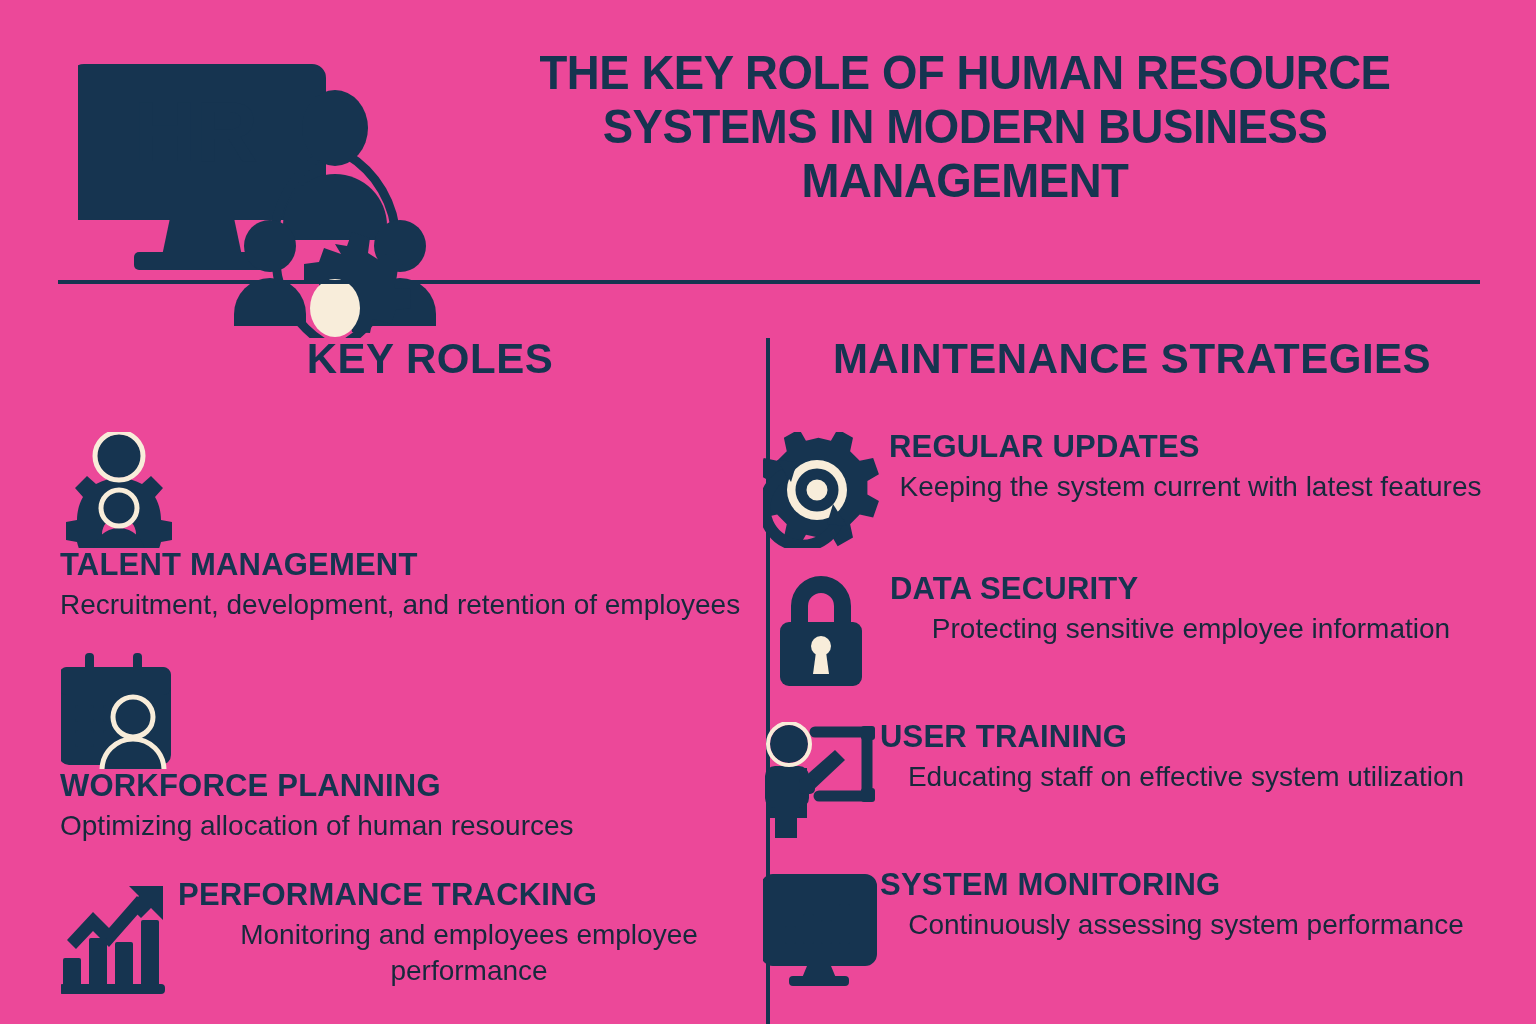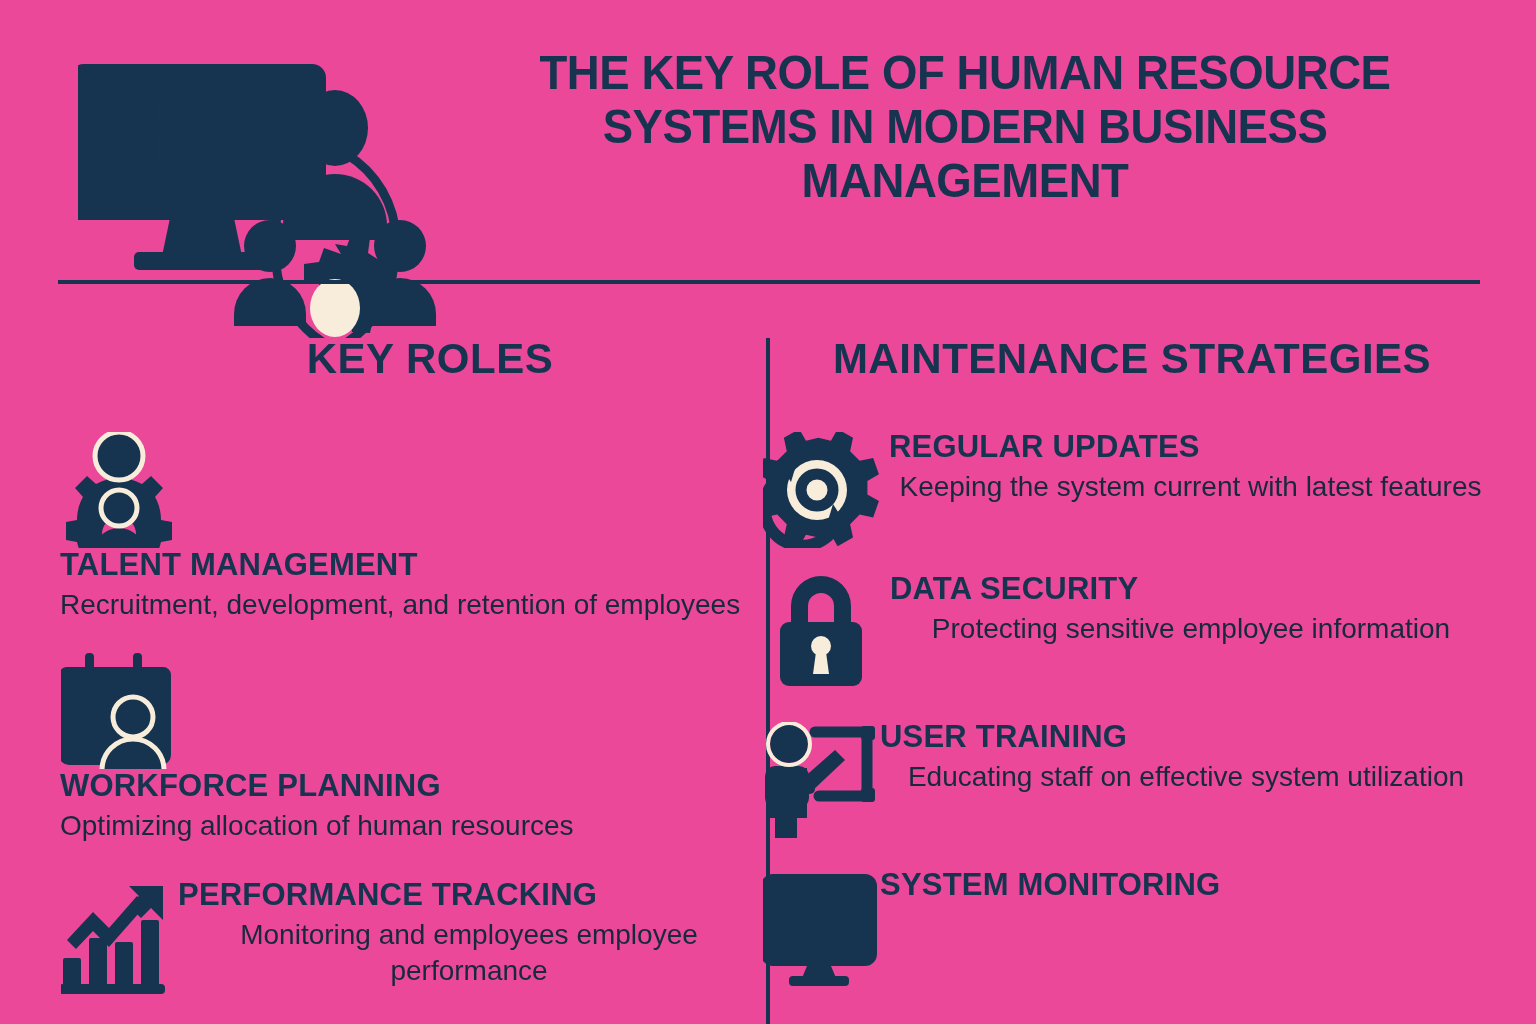--- a/index.html
+++ b/index.html
@@ -427,19 +427,20 @@
               <rect x="58" y="50" width="11" height="24" rx="2"></rect>
               <rect x="76" y="34" width="11" height="40" rx="2"></rect>
 
               <path d="M44 96 h24 l5 12 h-34 z"></path>
               <rect x="26" y="106" width="60" height="10" rx="4"></rect>
             </g>
           </svg>
         </div>
         <div class="item-text">
           <div class="item-title">SYSTEM MONITORING</div>
+          <div class="item-desc">Continuously assessing system performance</div>
         </div>
       </div>
 
     </div>
   </div>
 
 </div>
 
 </body></html>

